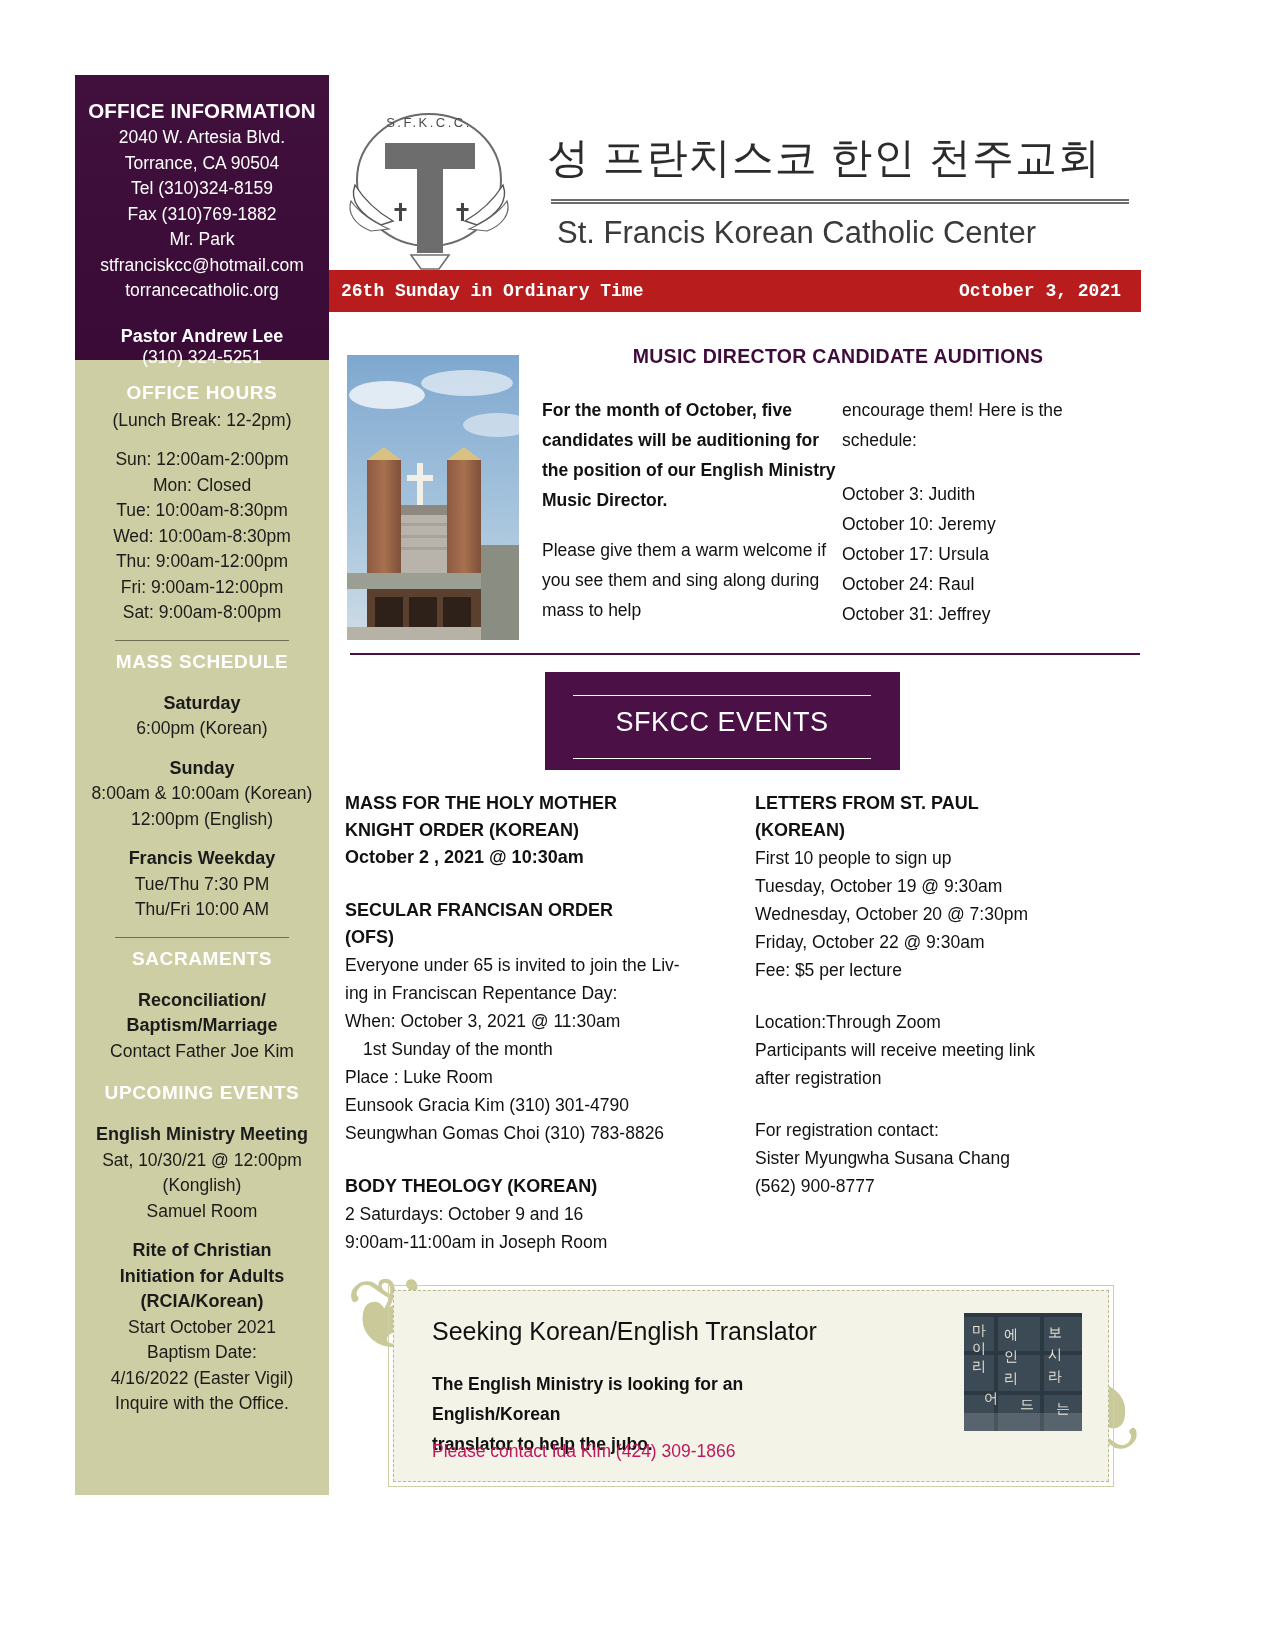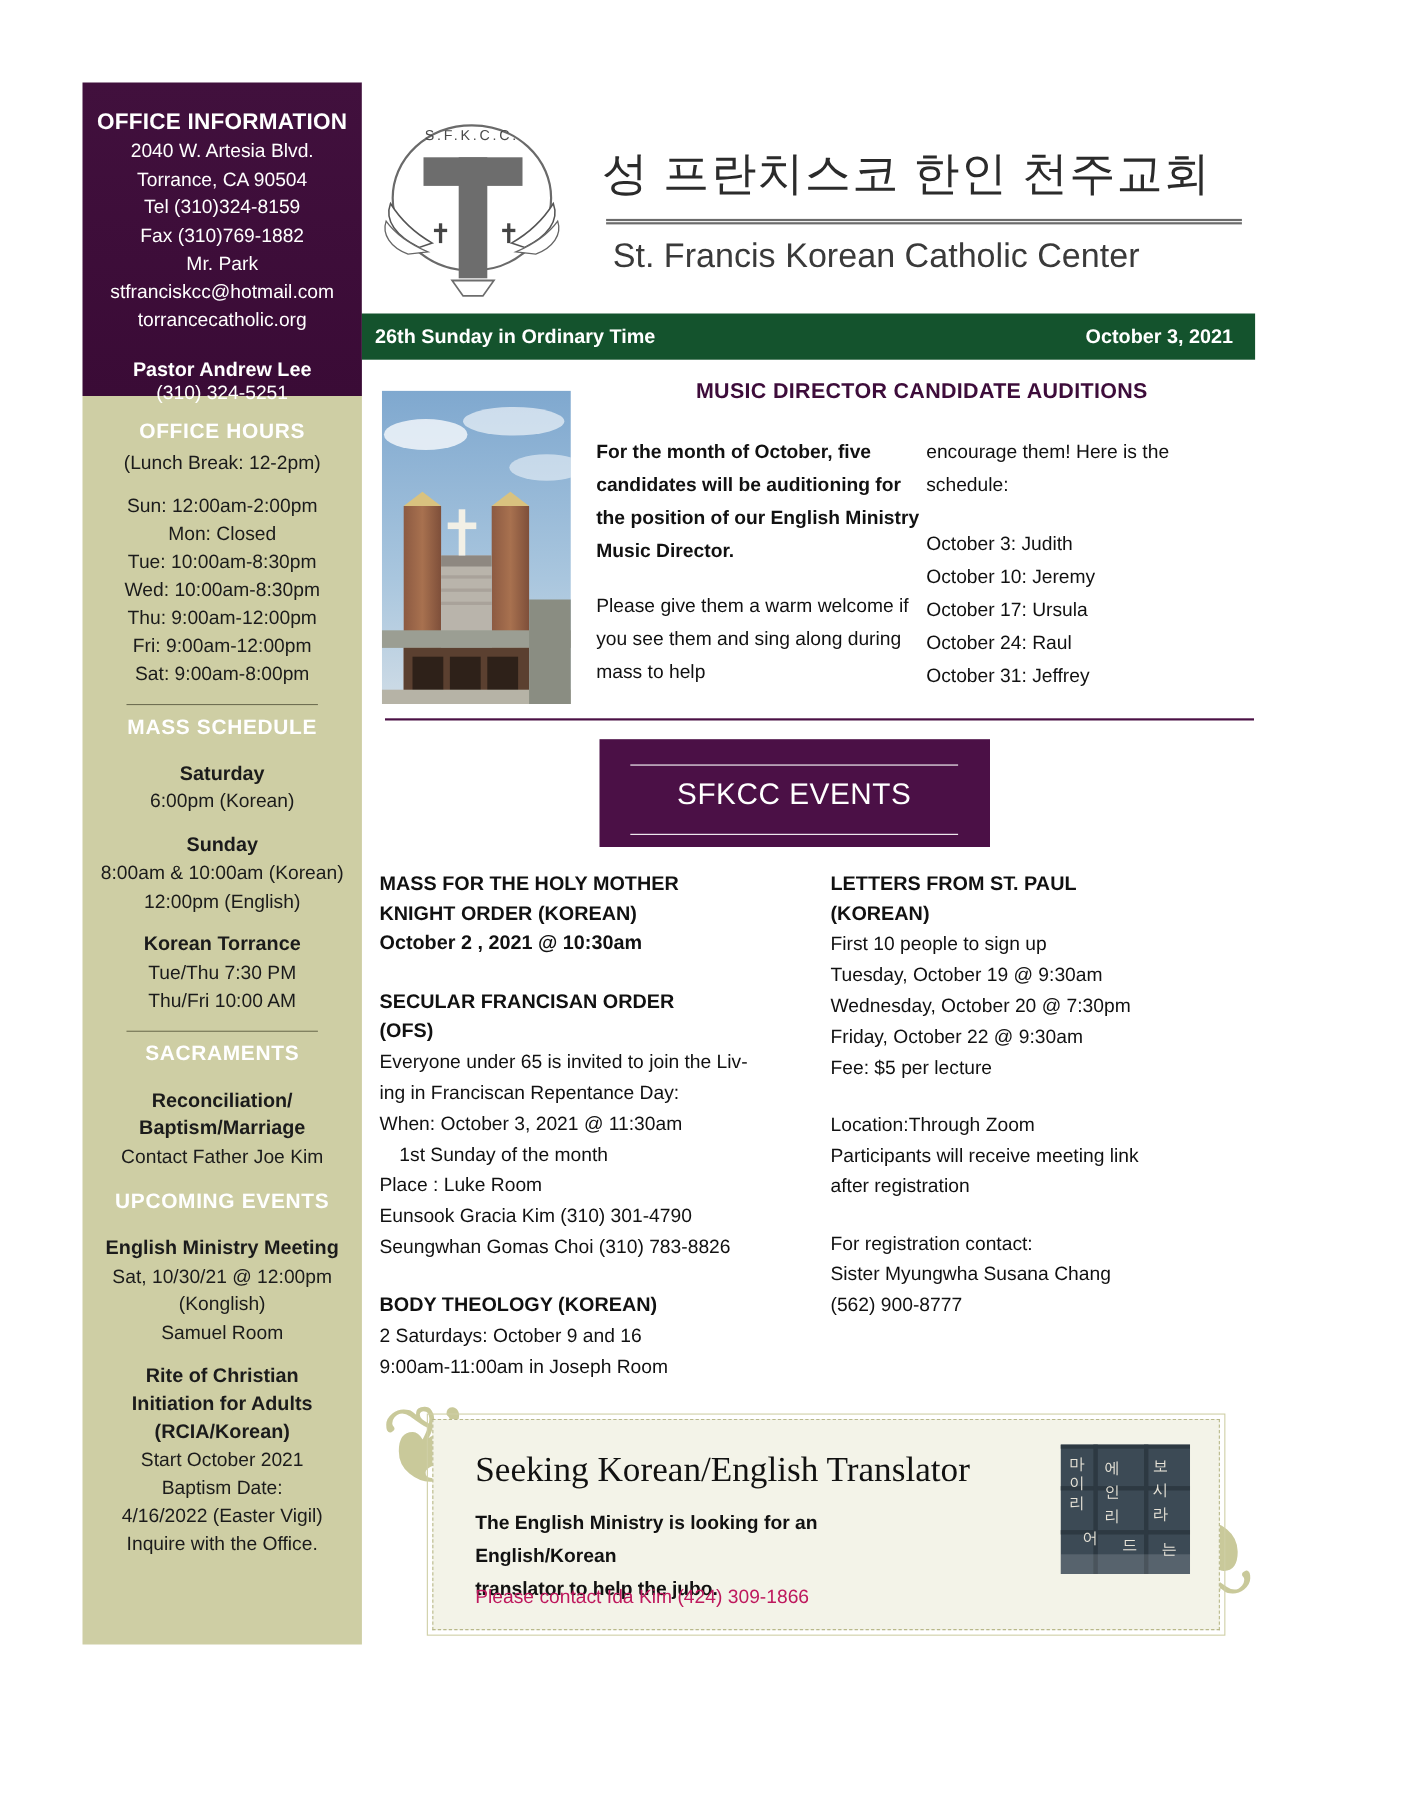--- a/index.html
+++ b/index.html
@@ -122,25 +122,26 @@
     left: 228px;
     top: 140px;
     font-size: 31px;
     color: #3a3a3a;
     white-space: nowrap;
   }
 
   #banner {
     position: absolute;
     left: 329px;
-    top: 285px;
+    top: 270px;
     width: 812px;
     height: 42px;
-    background: #14532d;
+    background: #b91c1c;
     color: #ffffff;
+    font-family: Liberation Mono, monospace;
   }
   #banner .b-left {
     position: absolute;
     left: 12px;
     top: 11px;
     font-size: 18px;
     font-weight: bold;
   }
   #banner .b-right {
     position: absolute;
@@ -271,22 +272,22 @@
     height: 192px;
     background: #f3f3e8;
     border: 1px dashed #b8b88a;
     outline: 1px solid #cfcfa6;
     outline-offset: 4px;
   }
   #tr-title {
     position: absolute;
     left: 38px;
     top: 26px;
-    font-family: Liberation Serif, serif;
-    font-size: 32px;
+    font-family: Liberation Sans, sans-serif;
+    font-size: 25px;
     color: #111;
     text-align: right;
   }
   #tr-body {
     position: absolute;
     left: 38px;
     top: 78px;
     width: 440px;
     font-size: 17.5px;
     font-weight: bold;
@@ -356,21 +357,21 @@
     <div class="sb-head">MASS SCHEDULE</div>
     <div class="sb-gap"></div>
     <div class="sb-list">
       <div class="sb-bold">Saturday</div>
       <div>6:00pm (Korean)</div>
       <div class="sb-gap"></div>
       <div class="sb-bold">Sunday</div>
       <div>8:00am &amp; 10:00am (Korean)</div>
       <div>12:00pm (English)</div>
       <div class="sb-gap"></div>
-      <div class="sb-bold">Korean Torrance</div>
+      <div class="sb-bold">Francis Weekday</div>
       <div>Tue/Thu 7:30 PM</div>
       <div>Thu/Fri 10:00 AM</div>
     </div>
 
     <div class="sb-rule"></div>
 
     <div class="sb-head">SACRAMENTS</div>
     <div class="sb-gap"></div>
     <div class="sb-list">
       <div class="sb-bold">Reconciliation/</div>

